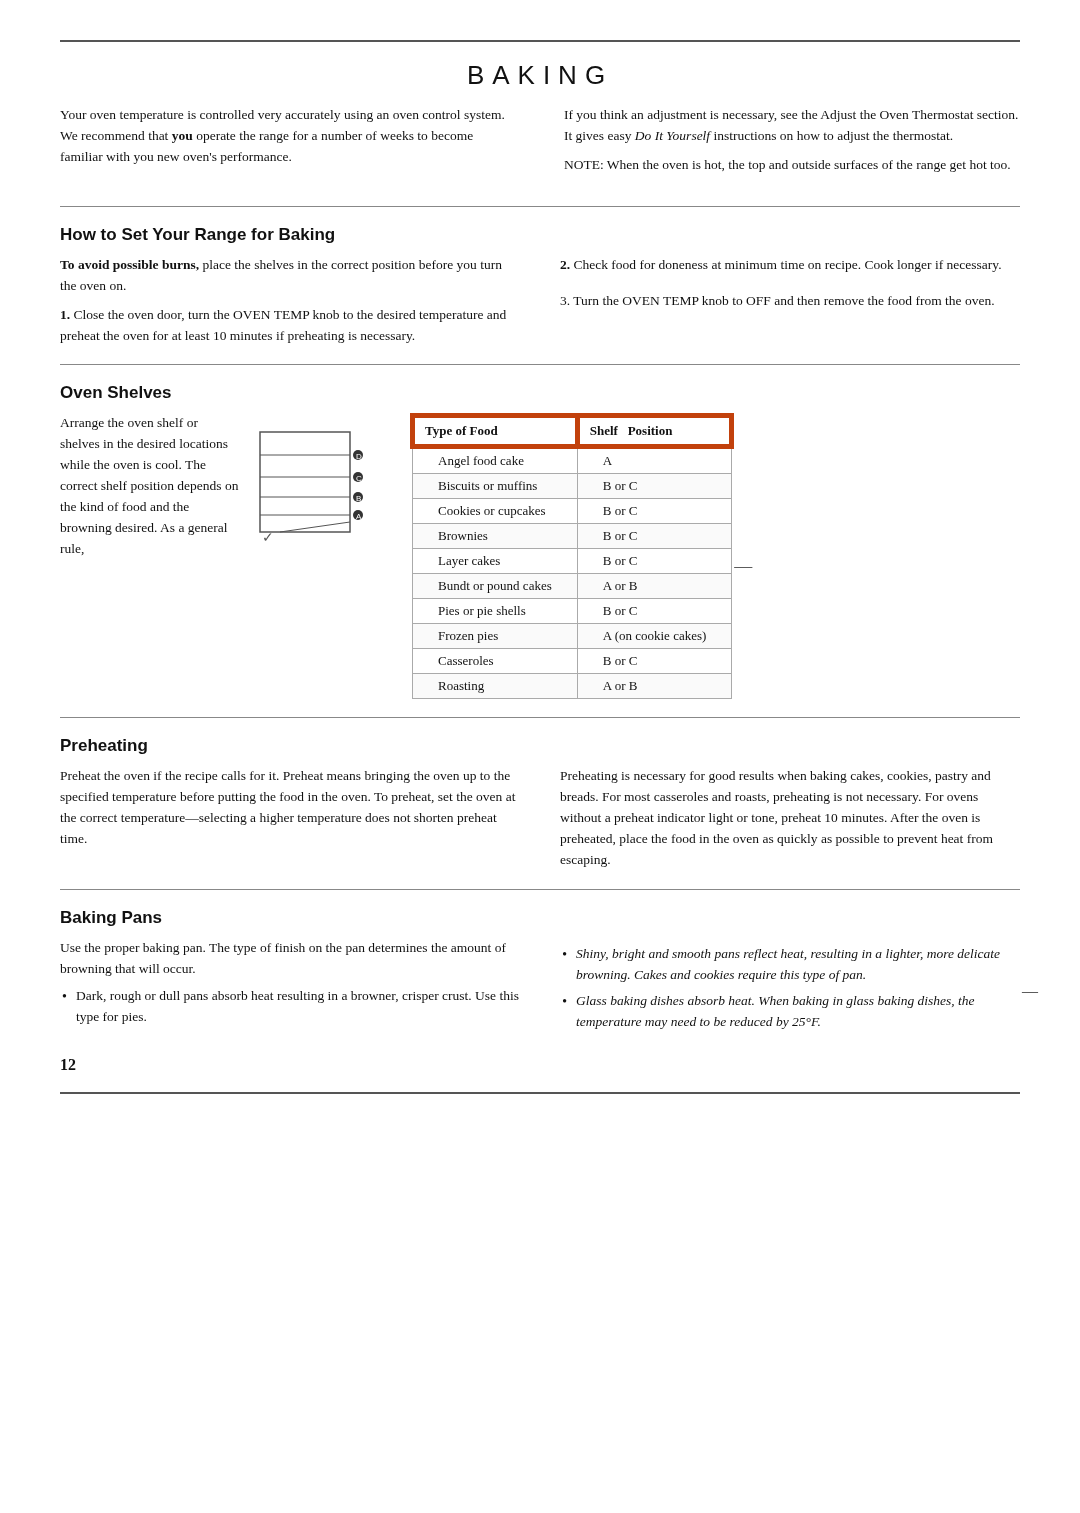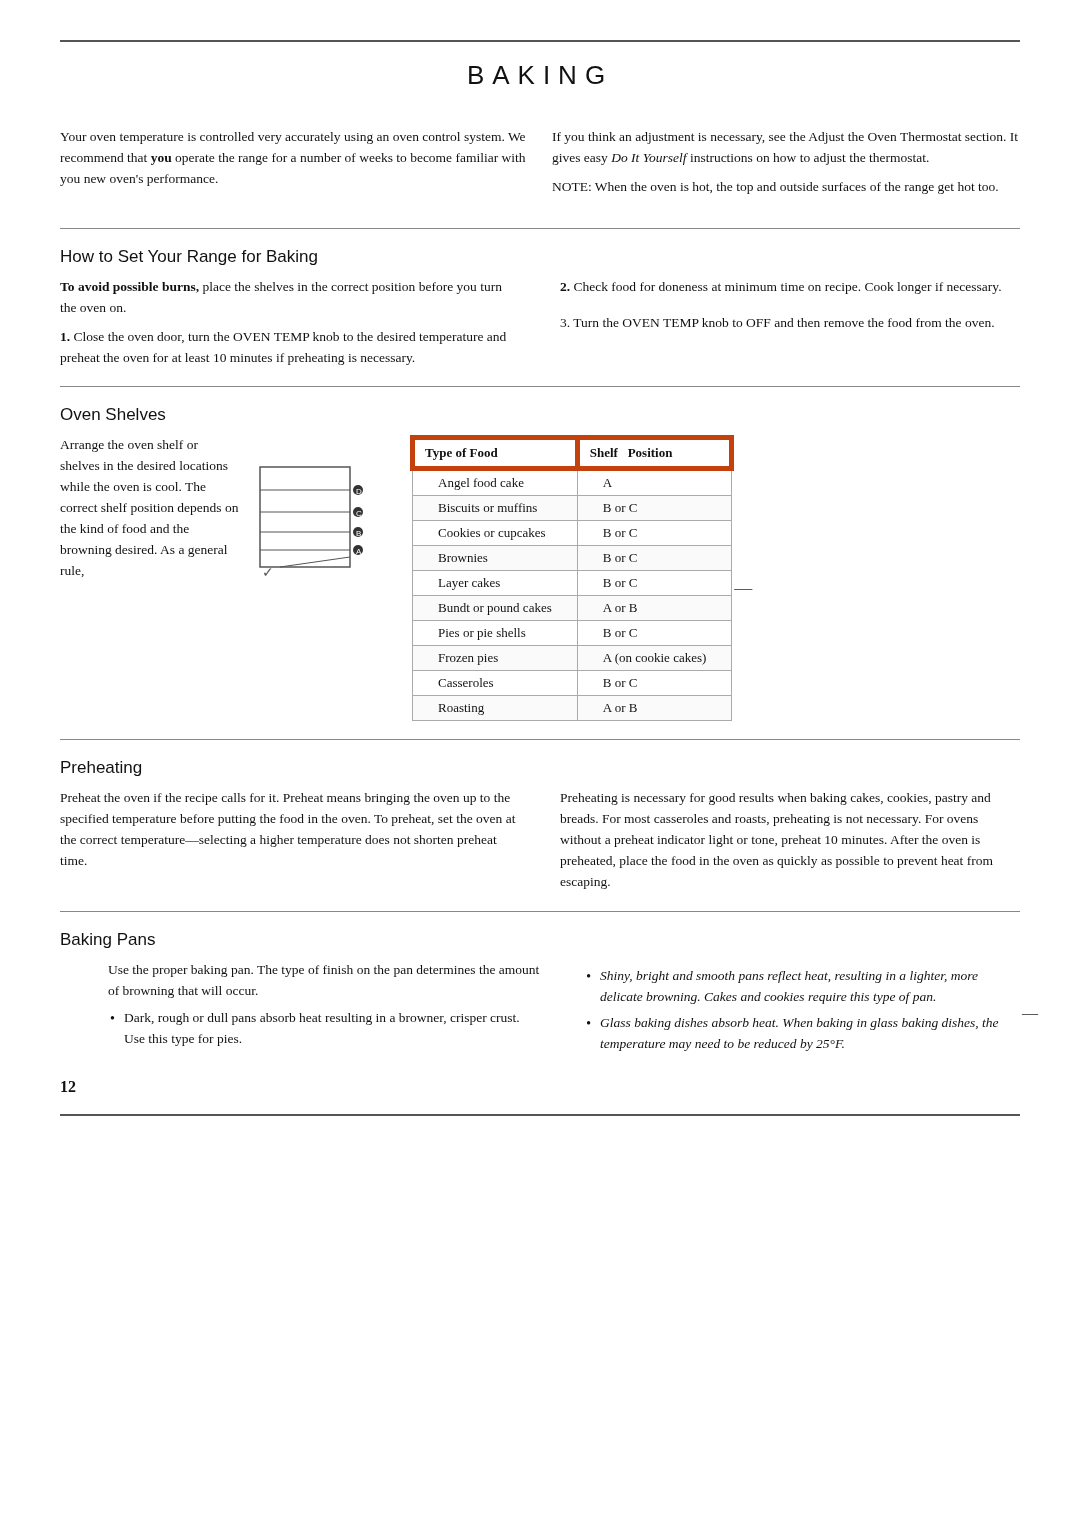--- a/index.html
+++ b/index.html
@@ -17,26 +17,26 @@
       border-top: 2px solid #555;
       margin-bottom: 18px;
     }
 
     .page-title {
       text-align: center;
       font-size: 26px;
       letter-spacing: 8px;
       font-family: Arial, Helvetica, sans-serif;
       font-weight: normal;
-      margin-bottom: 36px;
+      margin-bottom: 14px;
     }
 
     .intro-section {
       display: flex;
-      gap: 24px;
+      gap: 48px;
       margin-bottom: 22px;
     }
 
     .intro-col {
       flex: 1;
       font-size: 13.5px;
       line-height: 1.55;
     }
 
     .intro-col p {
@@ -44,21 +44,21 @@
     }
 
     hr.section-divider {
       border: none;
       border-top: 1.5px solid #888;
       margin: 18px 0;
     }
 
     .section-title {
       font-size: 17px;
-      font-weight: normal;
+      font-weight: bold;
       font-family: Arial, Helvetica, sans-serif;
       margin-bottom: 10px;
     }
 
     .how-to-section {
       margin-bottom: 10px;
     }
 
     .how-to-content {
       display: flex;
@@ -91,21 +91,21 @@
 
     .oven-left {
       flex: 0 0 320px;
       font-size: 13.5px;
       line-height: 1.55;
     }
 
     .oven-diagram-text {
       display: flex;
       gap: 10px;
-      align-items: flex-end;
+      align-items: center;
     }
 
     .oven-diagram {
       position: relative;
       width: 130px;
       height: 120px;
       flex-shrink: 0;
     }
 
     .oven-diagram svg {
@@ -152,21 +152,20 @@
       line-height: 1.55;
     }
 
     .baking-pans-section {
       margin-bottom: 10px;
     }
 
     .baking-pans-content {
       display: flex;
       gap: 40px;
-      margin-left: 48px;
     }
 
     .baking-pans-col {
       flex: 1;
       font-size: 13.5px;
       line-height: 1.55;
     }
 
     .page-number {
       font-size: 16px;

